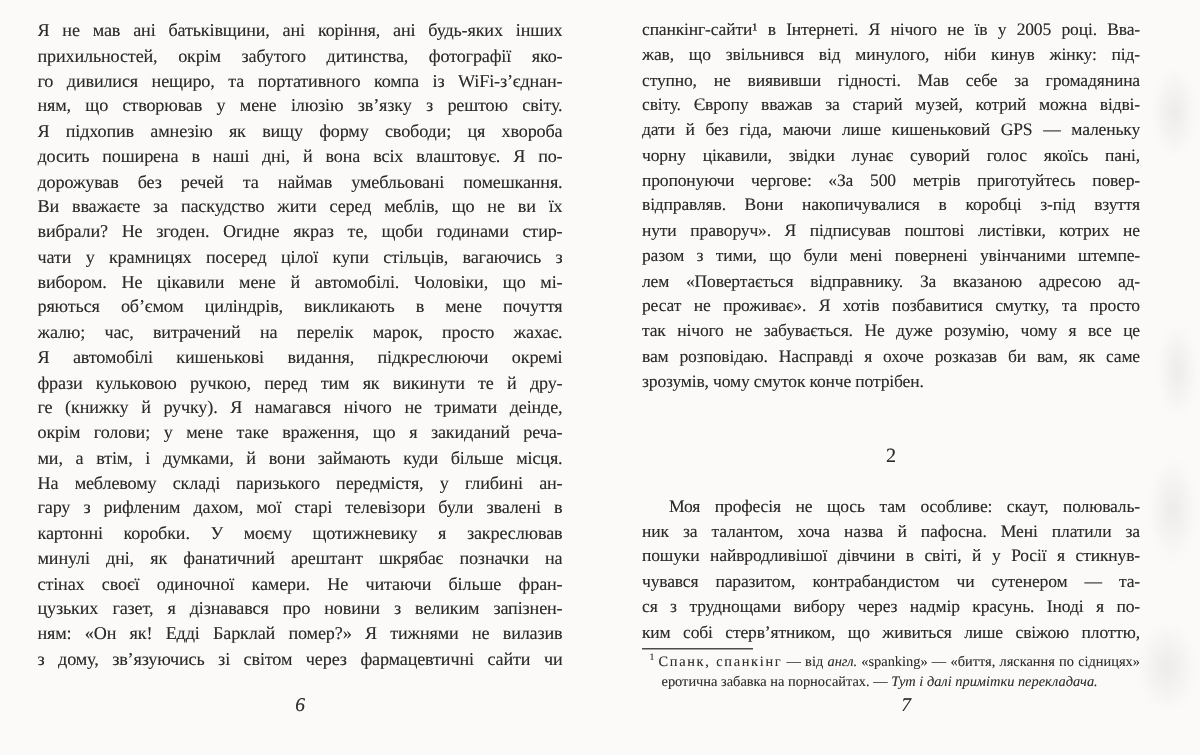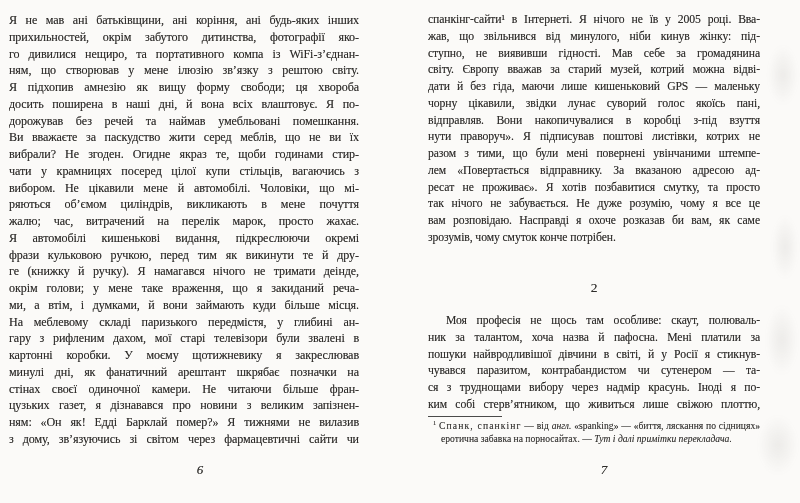--- a/index.html
+++ b/index.html
@@ -7,21 +7,21 @@
     width:800px;height:503px;
     background:var(--page-background,#fbfaf8);
     font-family:"Liberation Serif","DejaVu Serif",serif;
   }
   .spread{
     position:relative;width:800px;height:503px;overflow:hidden;
     background:var(--page-background,#fbfaf8);
     color:var(--text,#2e2c2a);
   }
   .page{position:absolute;top:12px;}
-  #page-left{left:9px;width:350px;}
+  #page-left{left:25px;width:350px;}
   #page-right{left:428px;width:332px;}
   .line{
     line-height:16.75px;height:16.75px;overflow:hidden;
     text-align:justify;text-align-last:justify;
     letter-spacing:-0.1px;
     text-shadow:0 0 0.4px rgba(40,40,40,0.45);
     white-space:normal;
   }
   #page-left .line{font-size:12.1px;}
   #page-right .line{font-size:11.7px;}
@@ -101,20 +101,21 @@
   </div>
 
   <div class="page" id="page-right">
     <div class="blocks">
         <div class="line">спанкінг-сайти¹ в Інтернеті. Я нічого не їв у 2005 році. Вва-</div>
         <div class="line">жав, що звільнився від минулого, ніби кинув жінку: під-</div>
         <div class="line">ступно, не виявивши гідності. Мав себе за громадянина</div>
         <div class="line">світу. Європу вважав за старий музей, котрий можна відві-</div>
         <div class="line">дати й без гіда, маючи лише кишеньковий GPS — маленьку</div>
         <div class="line">чорну цікавили, звідки лунає суворий голос якоїсь пані,</div>
+        <div class="line">пропонуючи чергове: «За 500 метрів приготуйтесь повер-</div>
         <div class="line">відправляв. Вони накопичувалися в коробці з-під взуття</div>
         <div class="line">нути праворуч». Я підписував поштові листівки, котрих не</div>
         <div class="line">разом з тими, що були мені повернені увінчаними штемпе-</div>
         <div class="line">лем «Повертається відправнику. За вказаною адресою ад-</div>
         <div class="line">ресат не проживає». Я хотів позбавитися смутку, та просто</div>
         <div class="line">так нічого не забувається. Не дуже розумію, чому я все це</div>
         <div class="line">вам розповідаю. Насправді я охоче розказав би вам, як саме</div>
         <div class="line end">зрозумів, чому смуток конче потрібен.</div>
         <div class="heading">2</div>
         <div class="line indent">Моя професія не щось там особливе: скаут, полюваль-</div>

